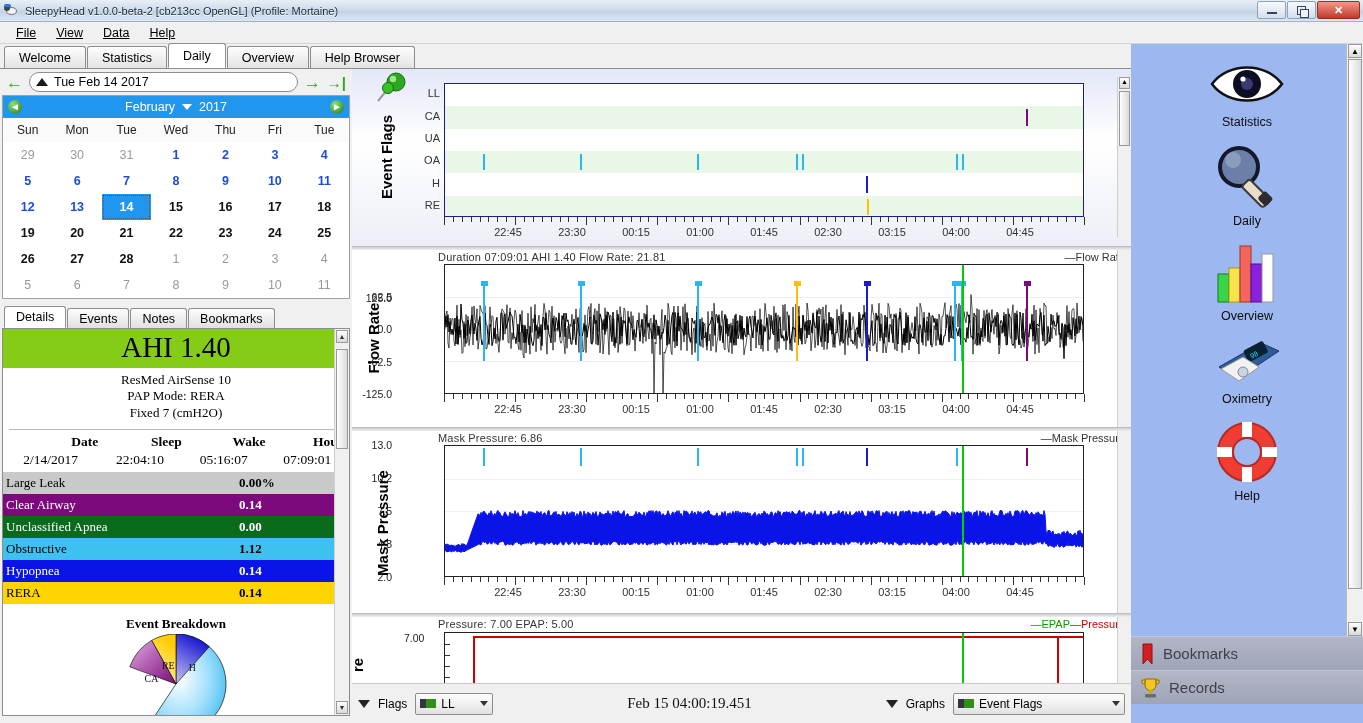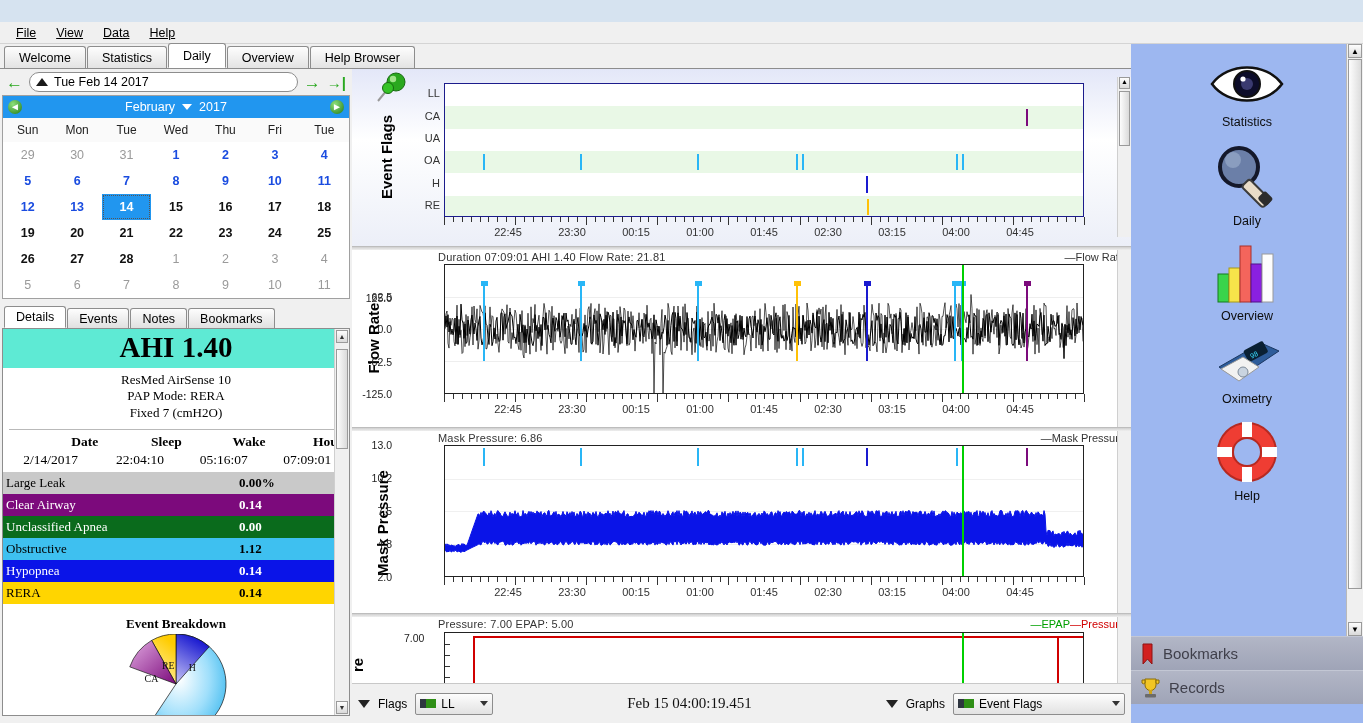--- a/index.html
+++ b/index.html
@@ -103,22 +103,22 @@
     background:linear-gradient(to bottom,#fdfdfd,#e0e0e0);
     border:1px solid #8d8d8d; border-bottom:none; border-radius:3px 3px 0 0;
     display:flex;align-items:center;
   }
   .dtab.active { background:#fff; height:22px; border-bottom:1px solid #fff; }
 
   .detailbox {
     margin:0 2px; background:#fff; border:1px solid #8d8d8d; height:388px;
     position:relative; overflow:hidden;
   }
-  .ahi-banner { background:#5eead4; text-align:center; padding:2px 0 4px;
-    font-family:"Liberation Serif", serif; font-size:29px; font-weight:bold; color:#000; }
+  .ahi-banner { background:#84cc16; text-align:center; padding:2px 0 4px;
+    font-family:"Liberation Serif", serif; font-size:29px; font-weight:normal; color:#000; }
   .dev-lines { text-align:center; font-family:"Liberation Serif", serif; font-size:13px; color:#000; line-height:1.25; padding:4px 0 6px; }
   .hr { border-top:1px solid #b9b9b9; margin:2px 6px 0; }
   .sumtable { width:100%; border-collapse:collapse; font-family:"Liberation Serif", serif; font-size:13.5px; }
   .sumtable th { font-weight:bold; padding:4px 0 1px; text-align:right; }
   .sumtable td.c { text-align:center; padding:1px 0 4px;}
   .evrow { display:flex; align-items:center; height:22px; font-family:"Liberation Serif", serif; font-size:13px; }
   .evrow .lbl { padding-left:3px; flex:1; }
   .evrow .val { font-weight:bold; width:110px; }
   .pietitle { text-align:center; font-family:"Liberation Serif", serif; font-weight:bold; font-size:13px; margin-top:12px; }
   .piewrap { display:flex; justify-content:center; margin-top:2px; }
@@ -180,20 +180,37 @@
   .vsplit { position:absolute; left:1128px; top:69px; width:3px; height:654px; background:#e4e4e4; }
   .chart-scroll { position:absolute; right:0; top:0; width:14px; height:100%; background:#f0f0f0; border-left:1px solid #cfcfcf; }
 </style>
 </head>
 <body>
 
 <div class="app">
 
   <div class="mainbg"></div>
 
+  <div class="titlebar">
+    <div class="title-icon">
+      <div class="sheep-body"></div>
+        <div class="sheep-head"></div>
+        <div class="sheep-cap"></div>
+    </div>
+    <div class="title-text">SleepyHead v1.0.0-beta-2 [cb213cc OpenGL] (Profile: Mortaine)</div>
+    <div class="winbtns">
+      <div class="winbtn">
+          <span class="mini"></span>
+        </div>
+      <div class="winbtn">
+          <span class="restore"></span>
+        </div>
+      <div class="winbtn close">✕</div>
+    </div>
+  </div>
 
   <div class="menubar">
     <div class="menuitem"><u>File</u></div>
     <div class="menuitem"><u>View</u></div>
     <div class="menuitem"><u>Data</u></div>
     <div class="menuitem"><u>Help</u></div>
   </div>
 
   <div class="tabbar">
     <div class="tab">Welcome</div>

